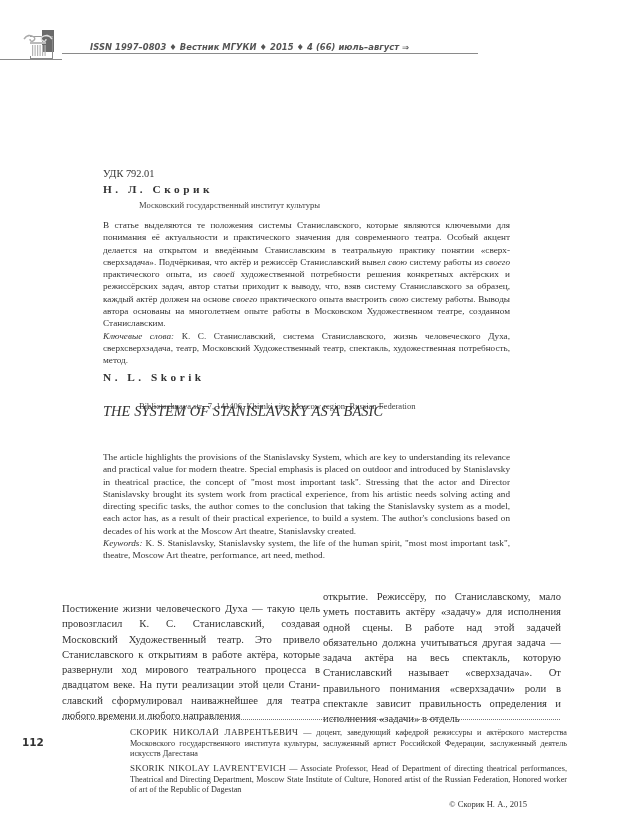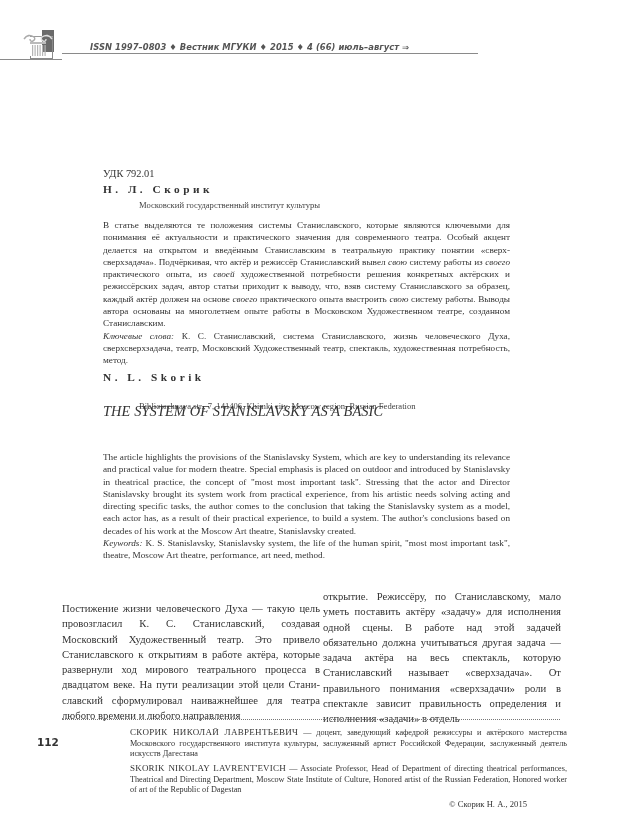--- a/index.html
+++ b/index.html
@@ -35,21 +35,21 @@
   #abstract-en { top:451px; }
 
   
   .col { top:589px; width:258px; font-size:10.65px; line-height:15.3px; text-align:justify; color:#333; }
   #col-left { left:62px;margin-top:12px; }
   #col-right { left:323px; width:238px; }
   .col p { margin:0; }
 
   #dotted-sep { left:62px; top:719px; width:498px; height:0; border-top:1px dotted #777; }
 
-  #page-number { left:22px; top:736px; font-family:"DejaVu Sans", sans-serif; font-weight:bold; font-size:10.5px; color:#333;margin-left:15px; }
+  #page-number { left:22px; top:736px; font-family:"DejaVu Sans", sans-serif; font-weight:bold; font-size:10.5px; color:#333; }
 
   .note { left:90px; width:437px; font-size:8.2px; line-height:10.7px; text-align:justify; color:#333;margin-left:40px; }
   #note-ru { top:727px; }
   #note-ru .name { font-size:9px; letter-spacing:0.3px; }
   #note-en { top:763px; }
   #note-en .name { font-size:9px; letter-spacing:0.2px; }
   #copyright { right:90px; top:799px; font-size:8.6px; color:#333; }
 </style>
 </head>
 <body>

